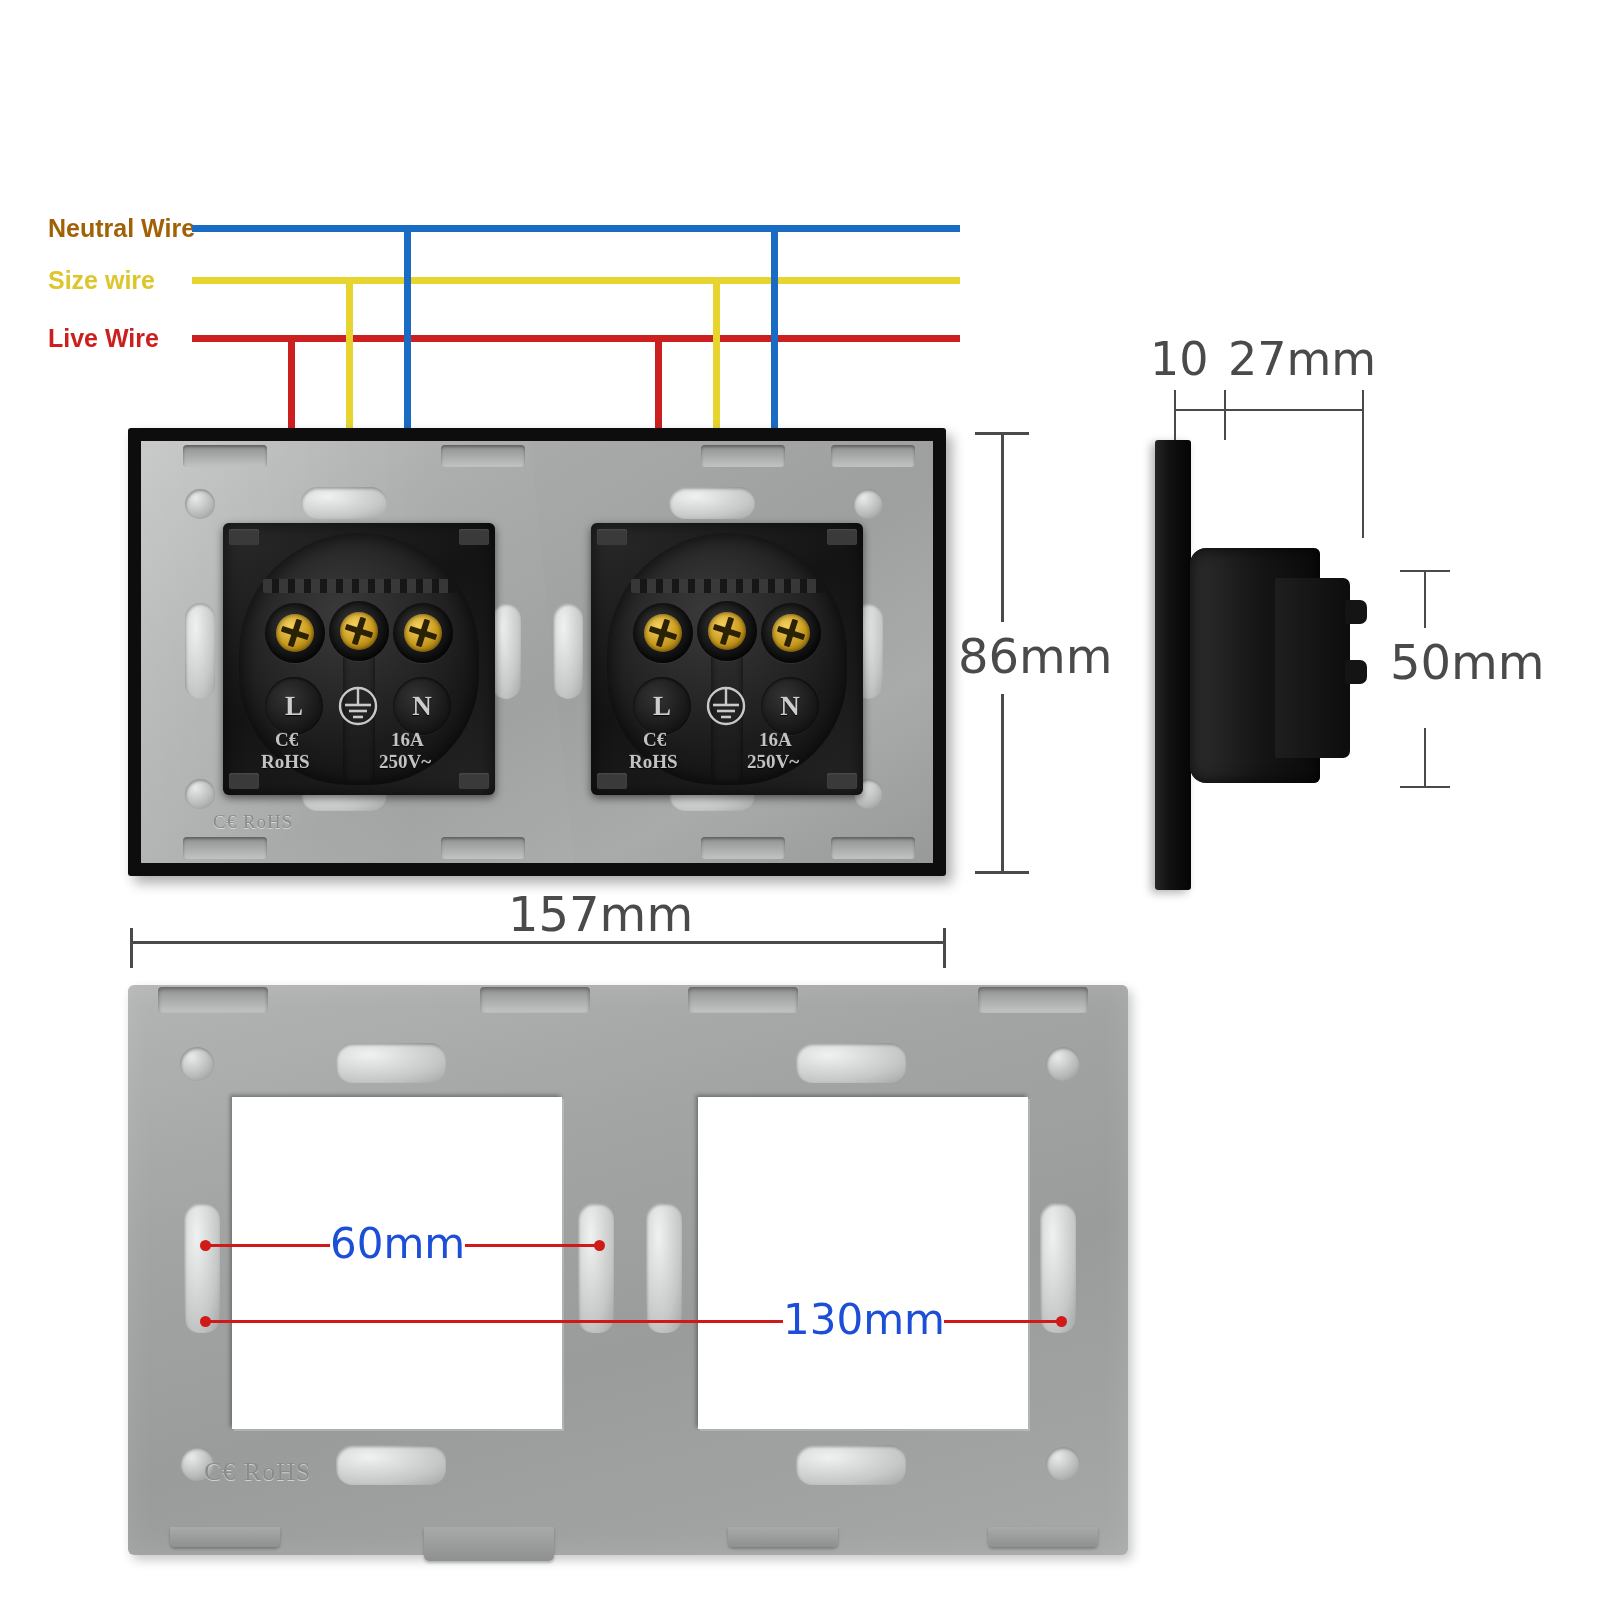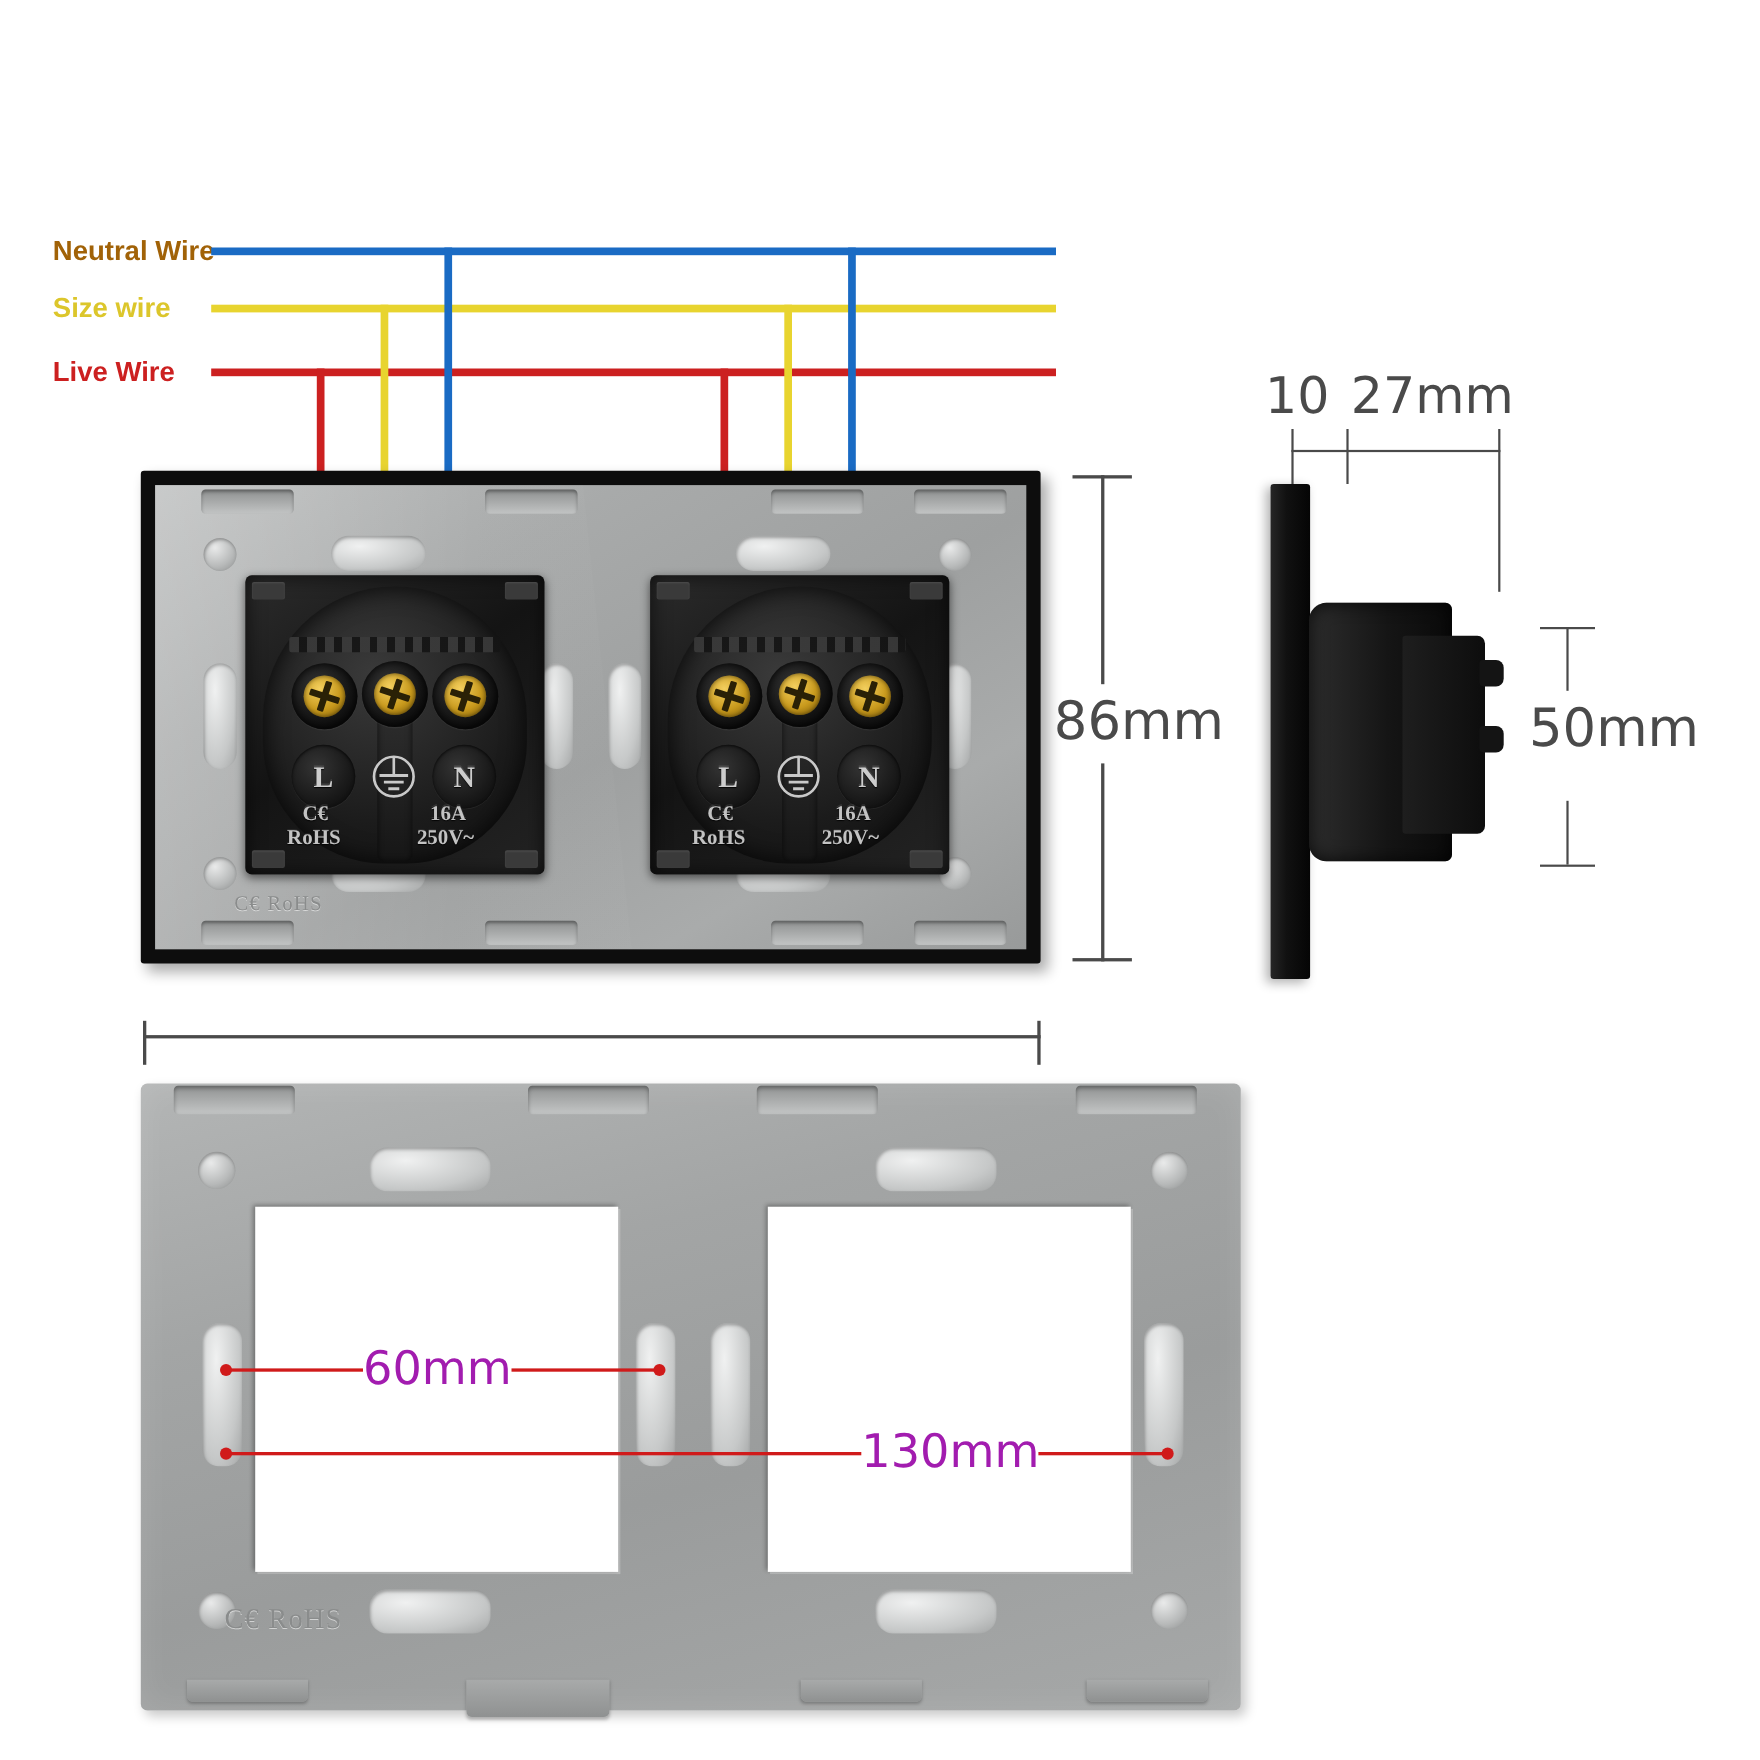--- a/index.html
+++ b/index.html
@@ -200,21 +200,21 @@
     background: linear-gradient(#909292,#c4c6c6);
     box-shadow: inset 0 2px 4px rgba(0,0,0,0.35);
   }
 
   
   .red-line { position:absolute; height:3px; background:#d01a1a; }
   .red-dot {
     position:absolute; width:11px; height:11px; border-radius:50%; background:#d01a1a;
   }
   .red-text {
-    position:absolute; color:#a21caf; font-size:42px; font-weight:400;
+    position:absolute; color:#1d4ed8; font-size:42px; font-weight:400;
     white-space:nowrap; font-family:"DejaVu Sans", sans-serif;
   }
 </style>
 </head>
 <body>
 
 <div id="root">
 
 
   <div class="wire-label" style="left:48px; top:214px; color:#a16207;">Neutral Wire</div>
@@ -346,20 +346,21 @@
 
   <div class="dim-line" style="left:975px; top:432px; width:54px; height:3px;"></div>
   <div class="dim-line" style="left:1001px; top:432px; width:3px; height:190px;"></div>
   <div class="dim-line" style="left:1001px; top:694px; width:3px; height:180px;"></div>
   <div class="dim-line" style="left:975px; top:871px; width:54px; height:3px;"></div>
   <div class="dim-text" style="left:958px; top:628px;">86mm</div>
 
   <div class="dim-line" style="left:130px; top:941px; width:816px; height:3px;"></div>
   <div class="dim-line" style="left:130px; top:928px; width:3px; height:40px;"></div>
   <div class="dim-line" style="left:943px; top:928px; width:3px; height:40px;"></div>
+  <div class="dim-text" style="left:508px; top:886px;">157mm</div>
 
   <div class="side-glass"></div>
   <div class="side-body"></div>
   <div class="side-body2"></div>
   <div class="side-clip" style="left:1345px; top:600px;"></div>
   <div class="side-clip" style="left:1345px; top:660px;"></div>
 
   <div class="dim-line" style="left:1174px; top:409px; width:190px; height:2px;"></div>
   <div class="dim-line" style="left:1174px; top:390px; width:2px; height:50px;"></div>
   <div class="dim-line" style="left:1224px; top:390px; width:2px; height:50px;"></div>

